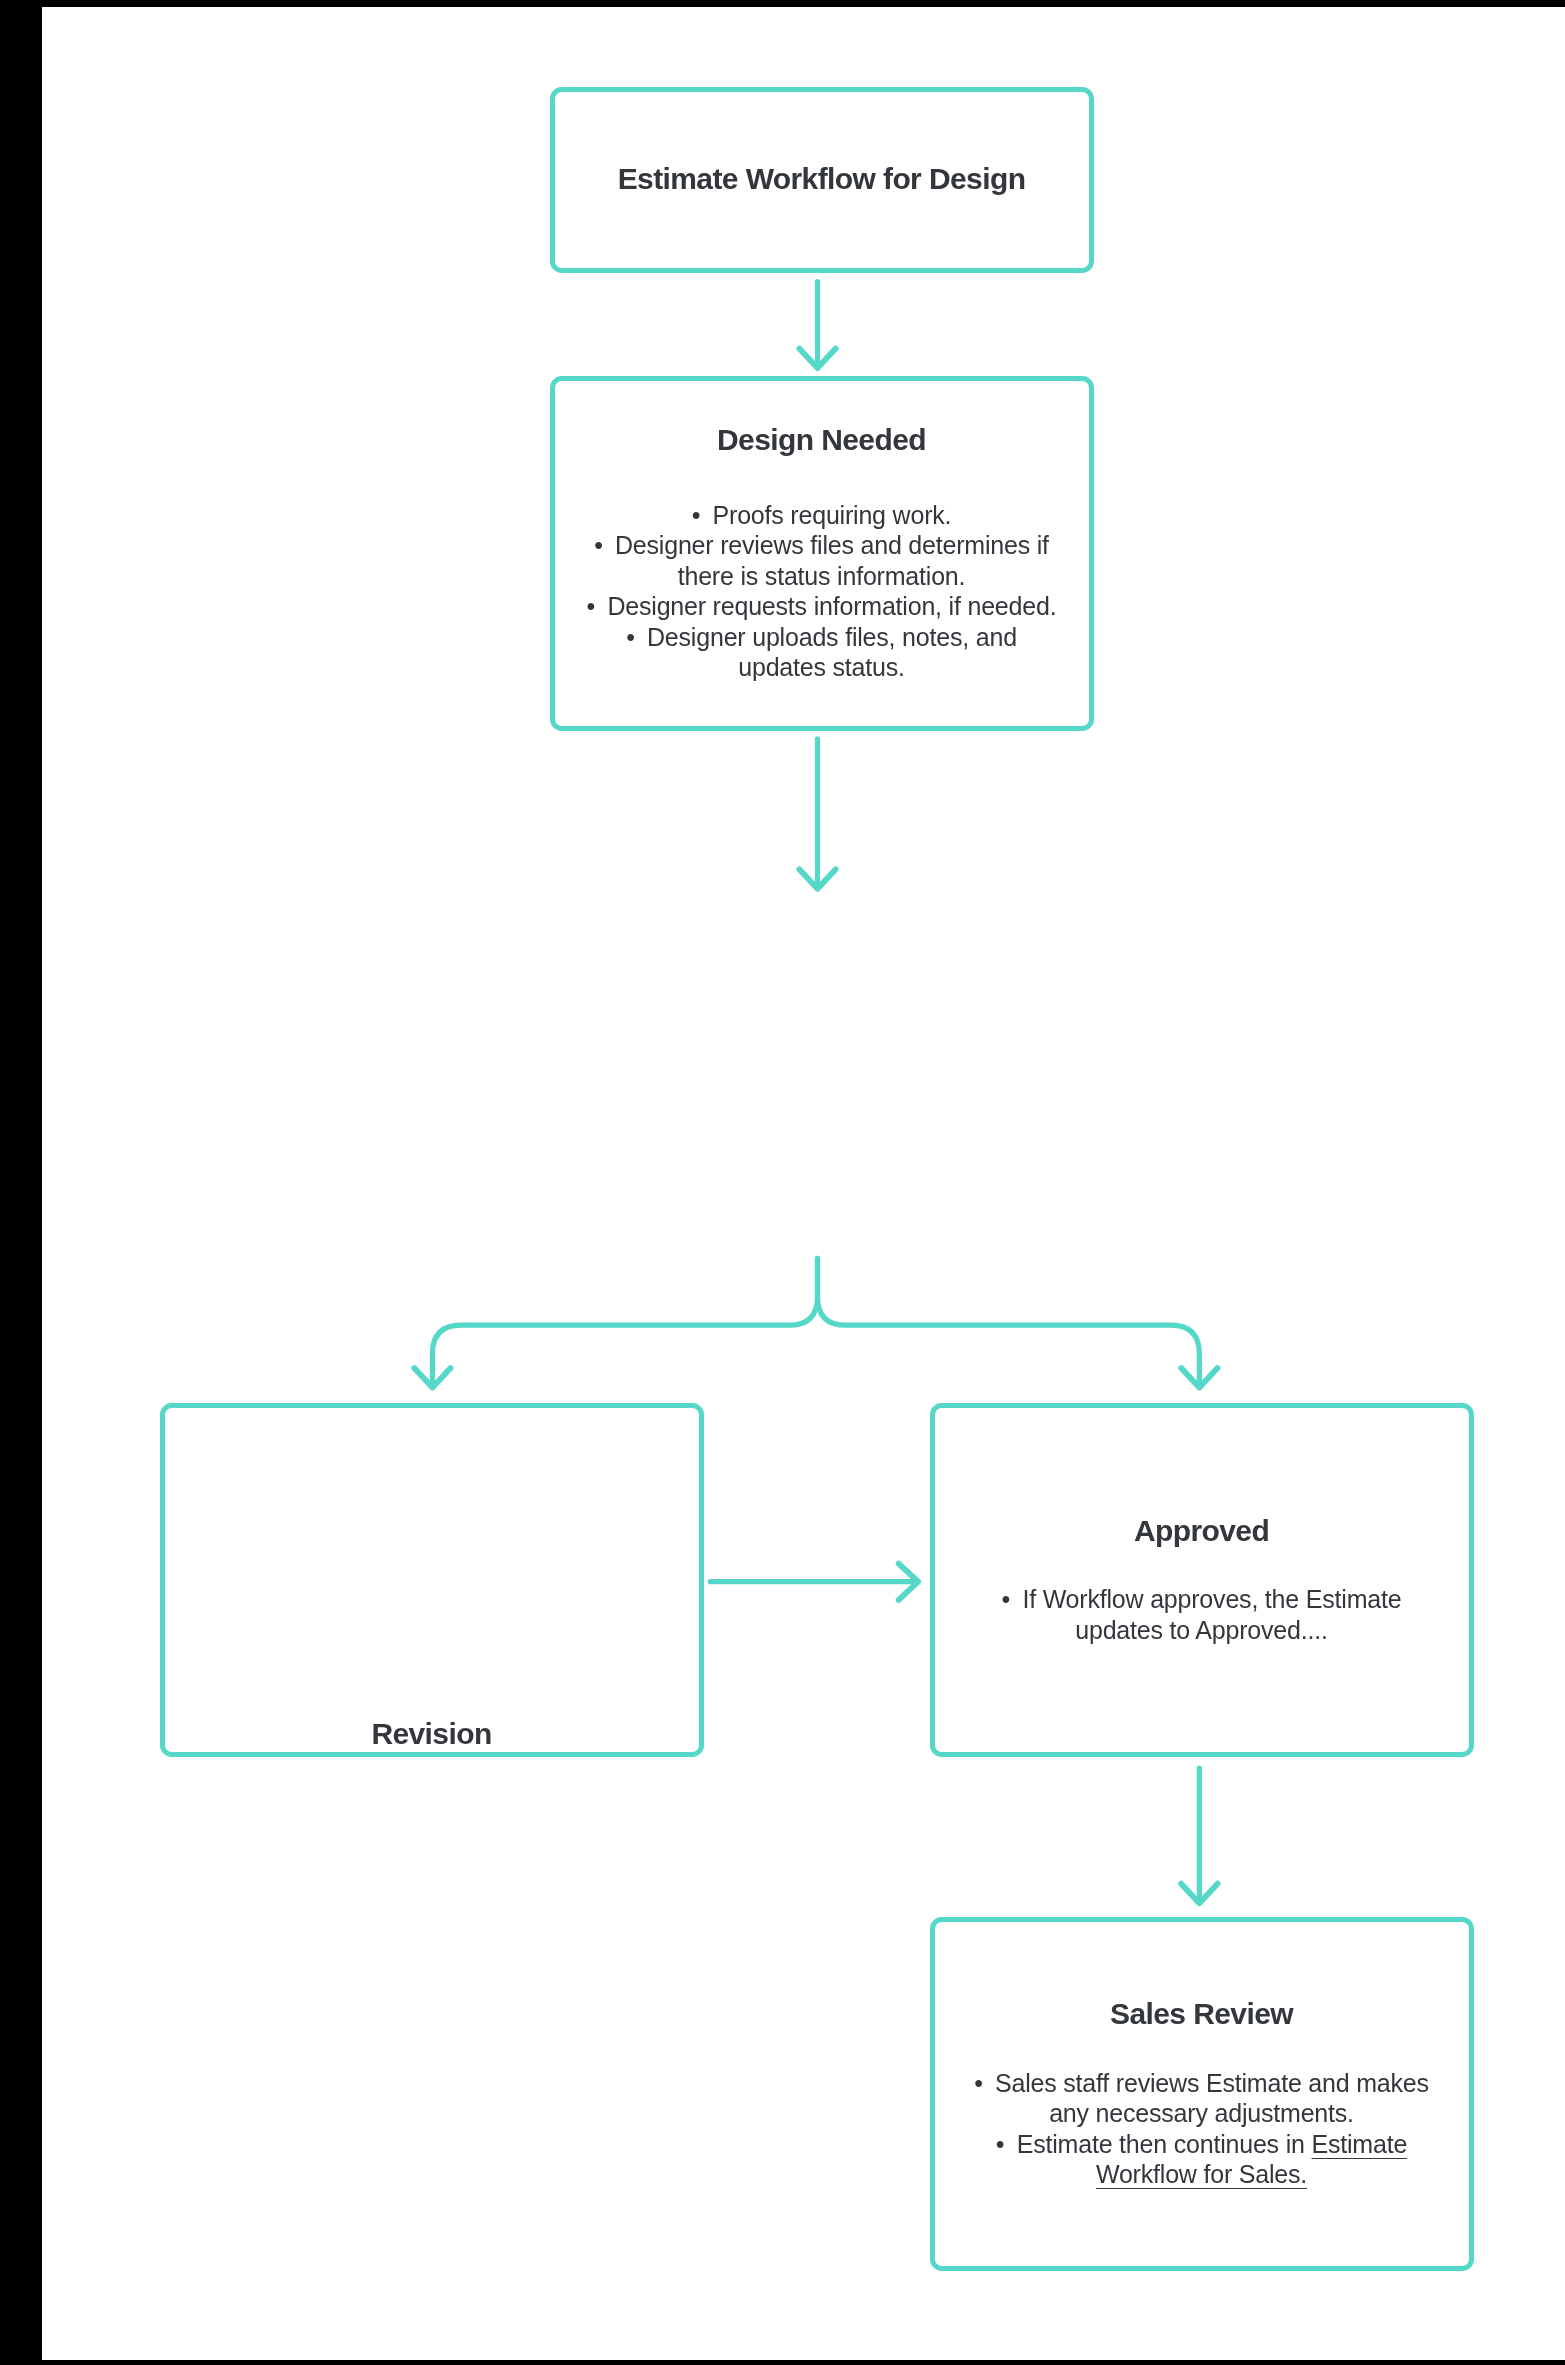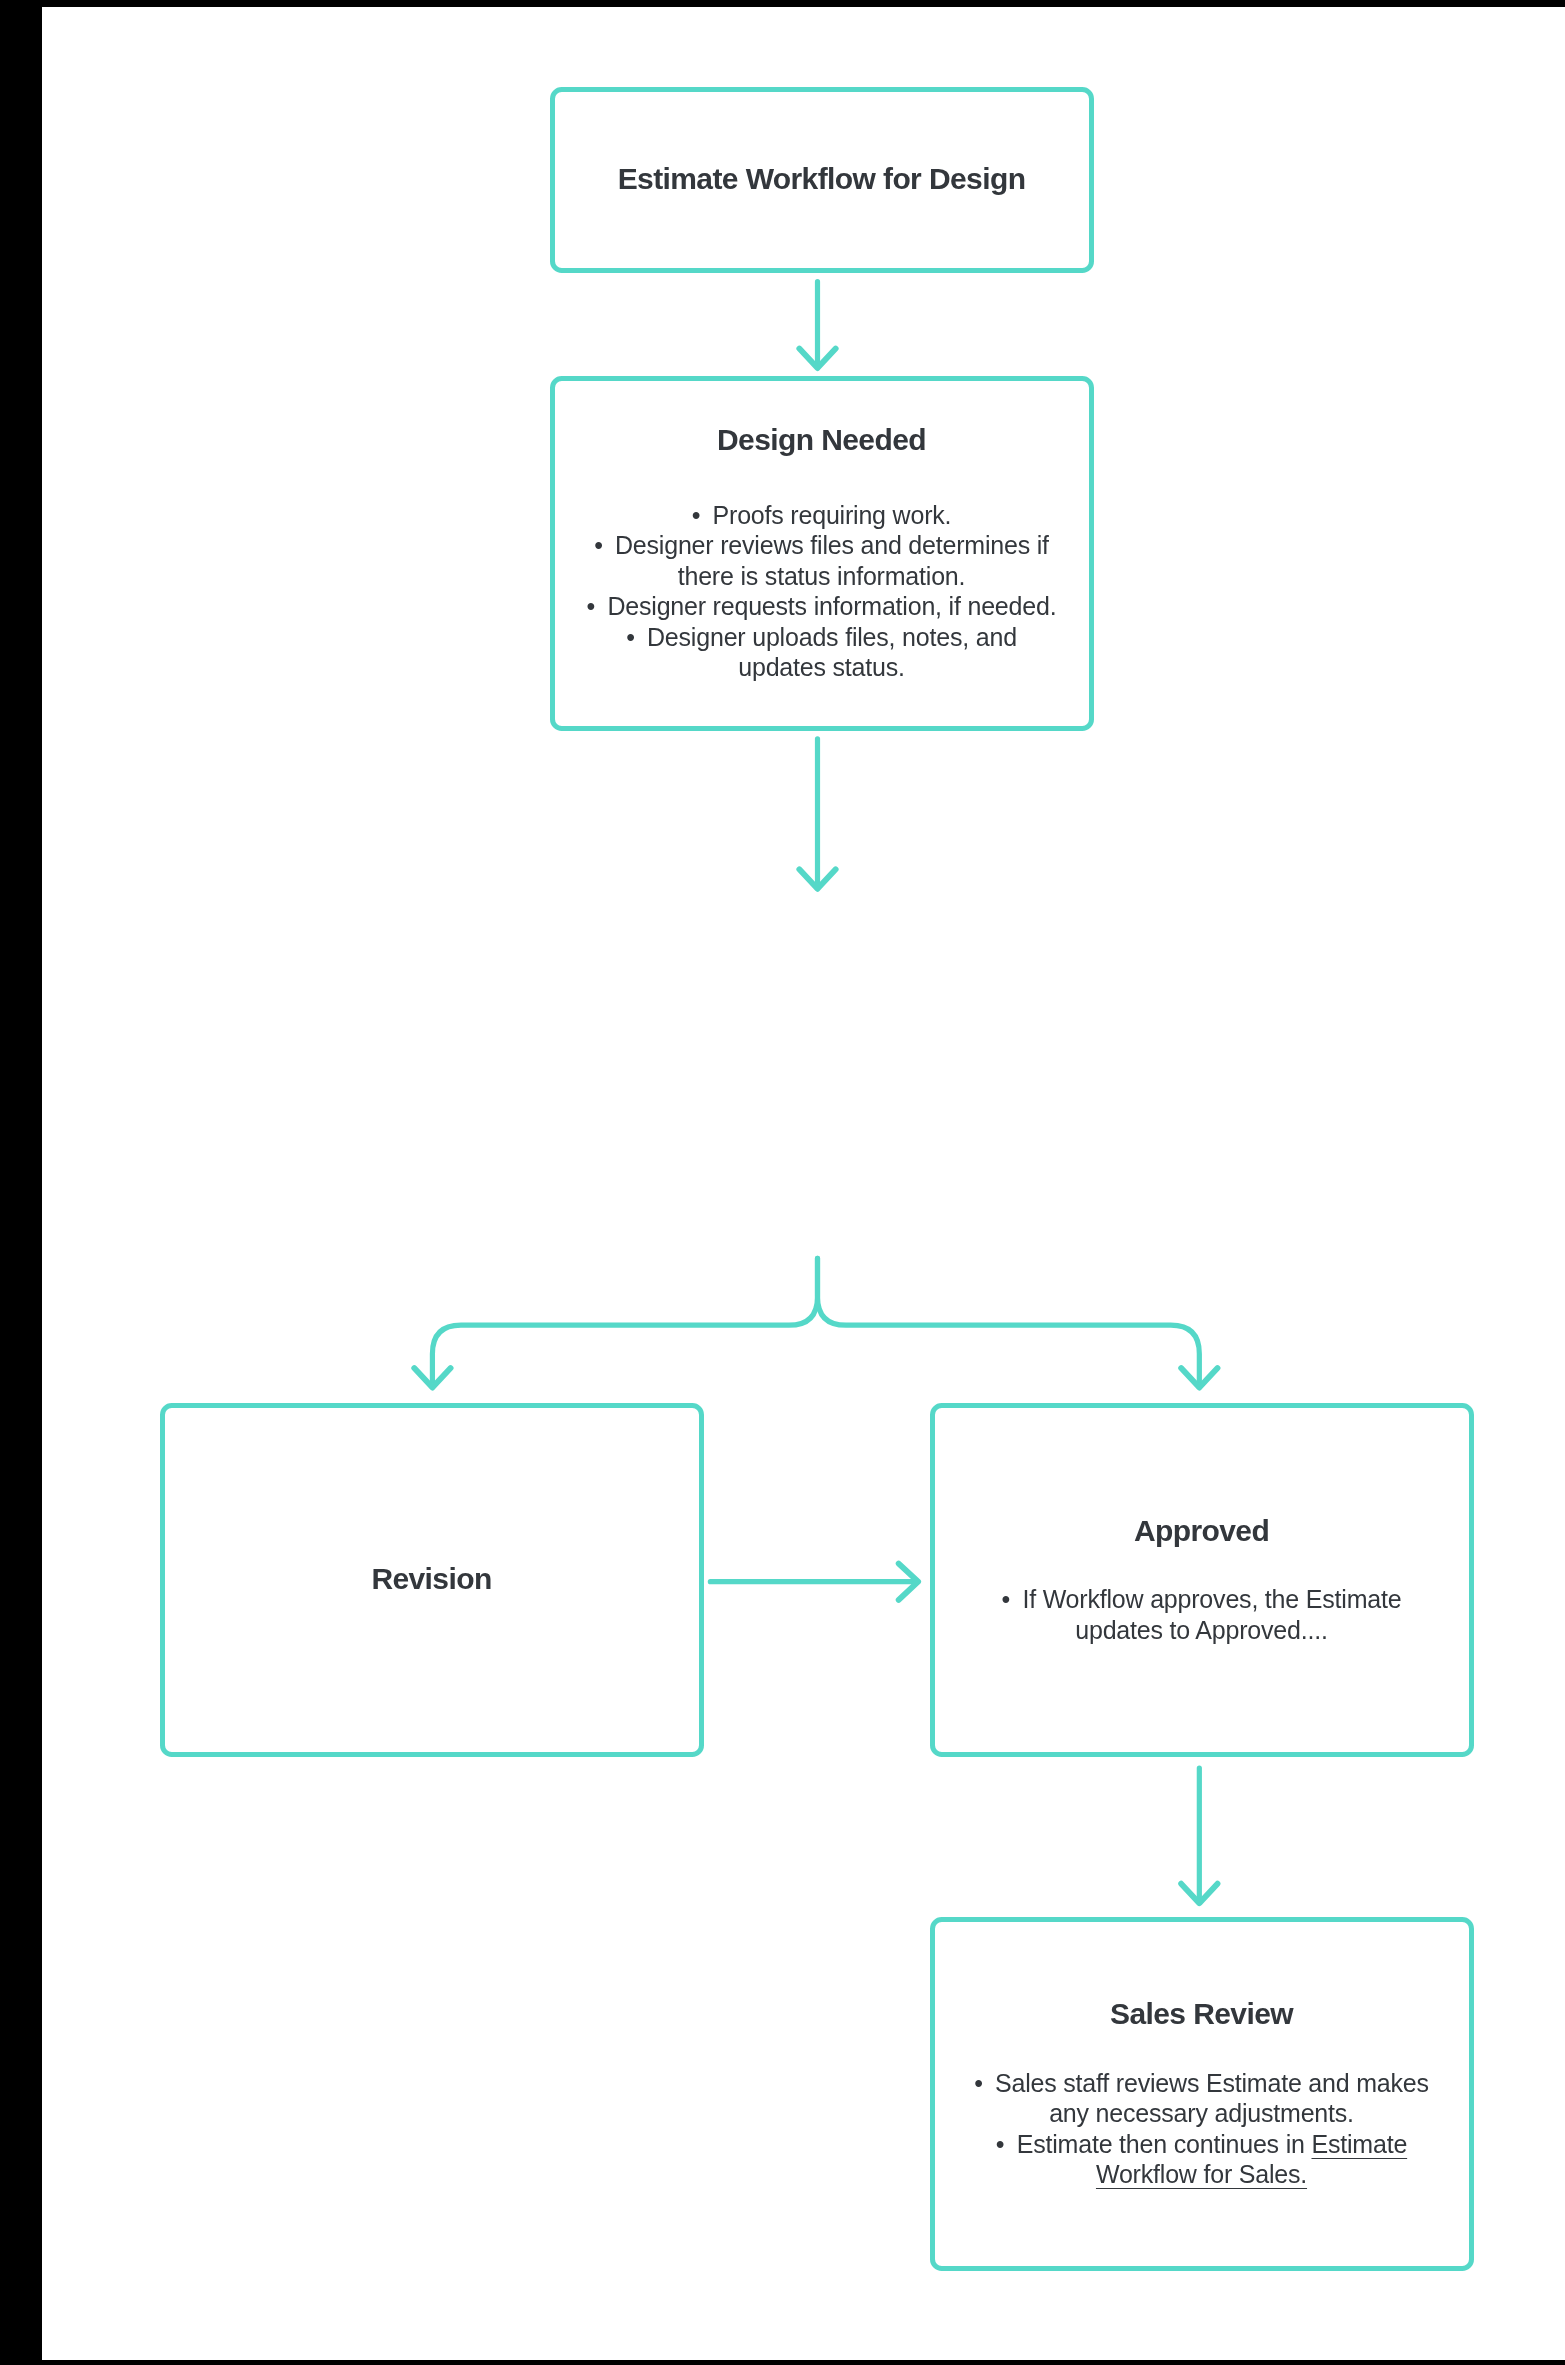--- a/index.html
+++ b/index.html
@@ -41,21 +41,21 @@
   .link{
     text-decoration:underline;
     text-underline-offset:4.5px;
     text-decoration-thickness:1.3px;
     cursor:pointer;
   }
   
   .n-start   {left:508px; top:80px;  width:544px; height:186px;}
   .n-design  {left:508px; top:369px;  width:544px; height:355px;gap:6px;}
   .n-awaiting{left:508px; top:890px; width:544px; height:353px;}
-  .n-revision{left:118px; top:1396px; width:544px; height:354px;}
+  .n-revision{left:118px; top:1396px; width:544px; height:354px;justify-content:flex-end;}
   .n-approved{left:888px;top:1396px; width:544px; height:354px;}
   .n-sales   {left:888px;top:1910px; width:544px; height:354px;}
   .stroke{fill:none;stroke:var(--accent,#55d8c8);stroke-width:8;stroke-linecap:round;}
   .head{fill:none;stroke:var(--accent,#55d8c8);stroke-width:9;stroke-linecap:round;stroke-linejoin:round;}
 </style>
 </head>
 <body>
 
 <div class="frame">
   <div class="canvas">

